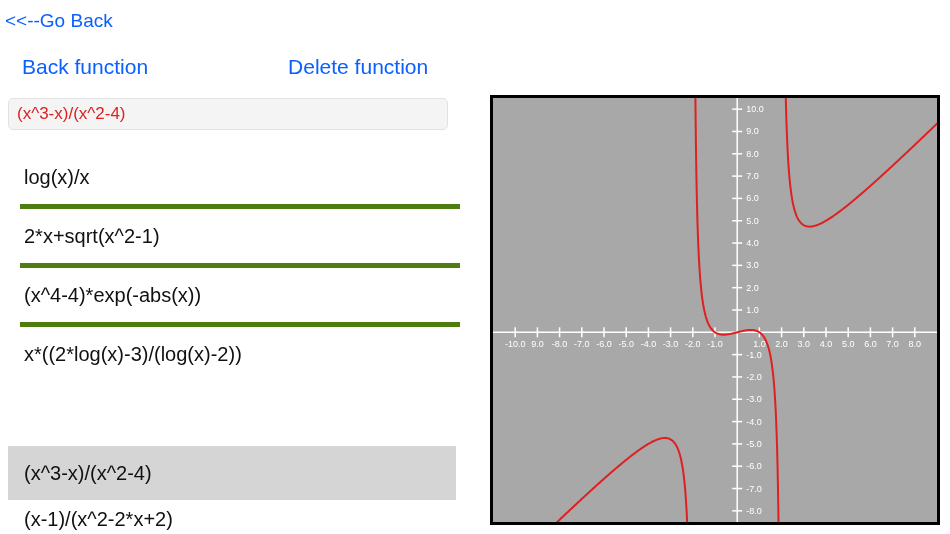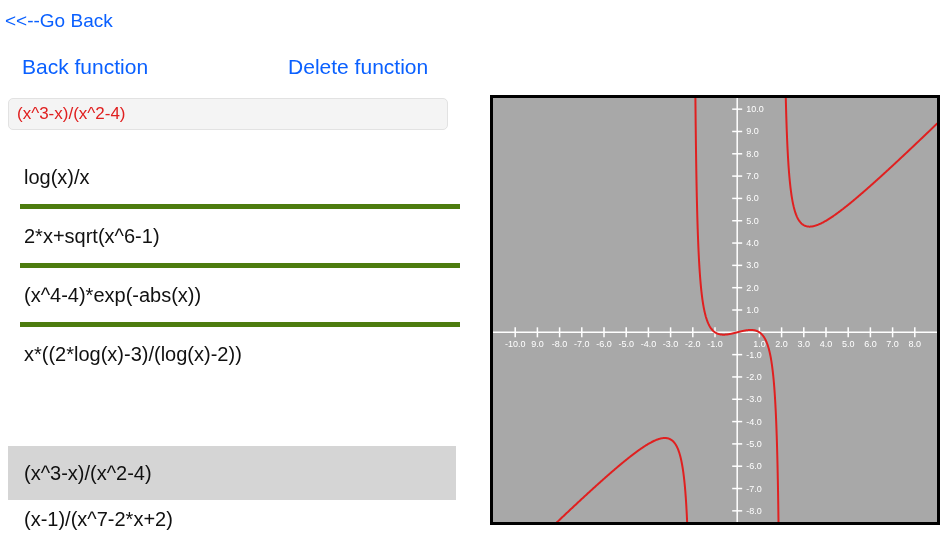--- a/index.html
+++ b/index.html
@@ -130,28 +130,28 @@
 
   <div class="toolbar">
     <div class="btn">Back function</div>
     <div class="btn delete">Delete function</div>
   </div>
 
   <div class="selected-fn-field">(x^3-x)/(x^2-4)</div>
 
   <div class="fn-list">
     <div class="row"><span class="inner">log(x)/x</span></div>
-    <div class="row"><span class="inner">2*x+sqrt(x^6-1)</span></div>
+    <div class="row"><span class="inner">2*x+sqrt(x^2-1)</span></div>
     <div class="row"><span class="inner">(x^4-4)*exp(-abs(x))</span></div>
     <div class="row last"><span class="inner">x*((2*log(x)-3)/(log(x)-2))</span></div>
   </div>
 
   <div class="highlight-row">(x^3-x)/(x^2-4)</div>
 
-  <div class="partial-row">(x-1)/(x^7-2*x+2)</div>
+  <div class="partial-row">(x-1)/(x^2-2*x+2)</div>
 
   <div class="graph-panel">
     <svg id="graph-svg" viewBox="0 0 444 424">
         <line x1="0" y1="234.31578947368422" x2="444" y2="234.31578947368422" stroke="#ffffff" stroke-width="1.5"></line>
         <line x1="244.20000000000002" y1="0" x2="244.20000000000002" y2="424" stroke="#ffffff" stroke-width="1.5"></line>
         <line x1="22.200000000000003" y1="229.31578947368422" x2="22.200000000000003" y2="239.31578947368422" stroke="#ffffff" stroke-width="1.5"></line>
         <text x="22.200000000000003" y="249.31578947368422" fill="#ffffff" font-size="9" text-anchor="middle" font-family="Arial">-10.0</text>
         <line x1="44.400000000000006" y1="229.31578947368422" x2="44.400000000000006" y2="239.31578947368422" stroke="#ffffff" stroke-width="1.5"></line>
         <text x="44.400000000000006" y="249.31578947368422" fill="#ffffff" font-size="9" text-anchor="middle" font-family="Arial">9.0</text>
         <line x1="66.6" y1="229.31578947368422" x2="66.6" y2="239.31578947368422" stroke="#ffffff" stroke-width="1.5"></line>

